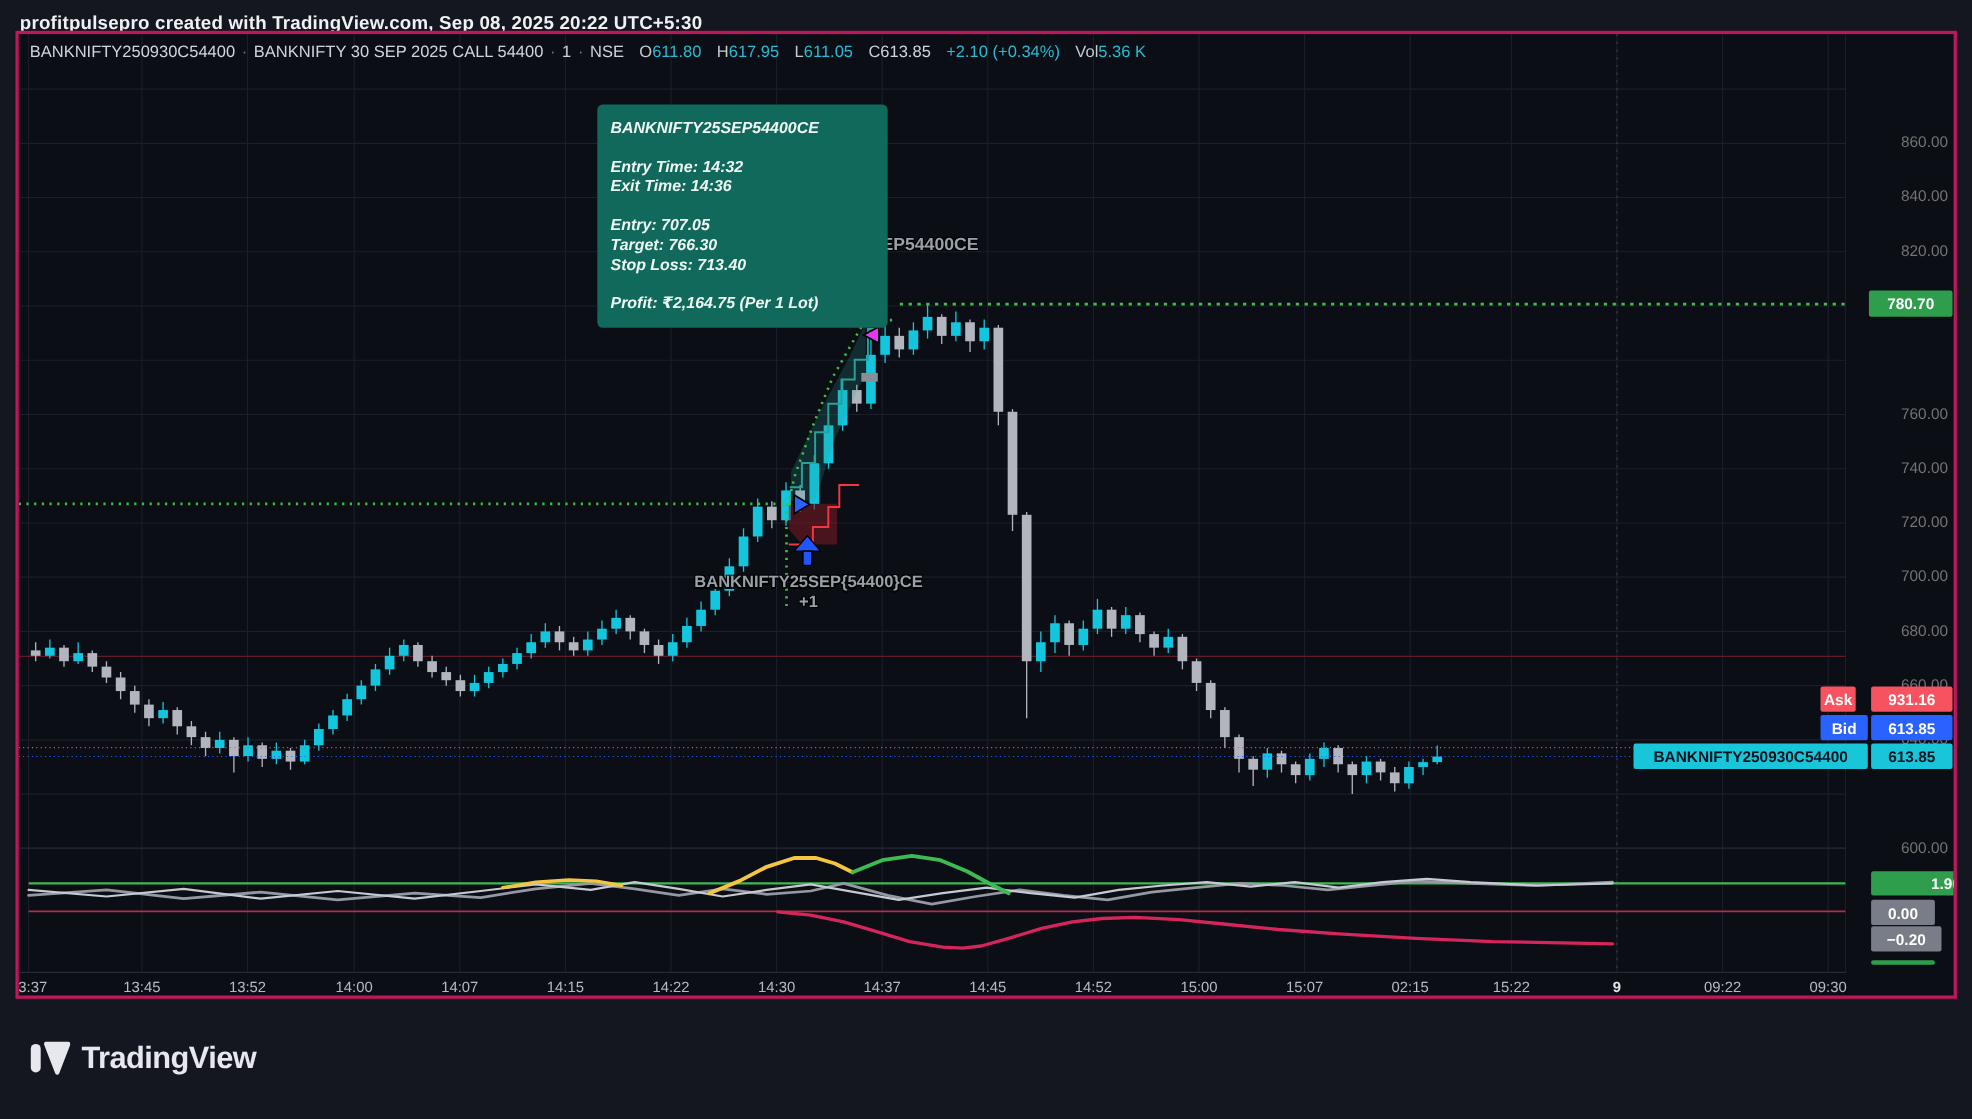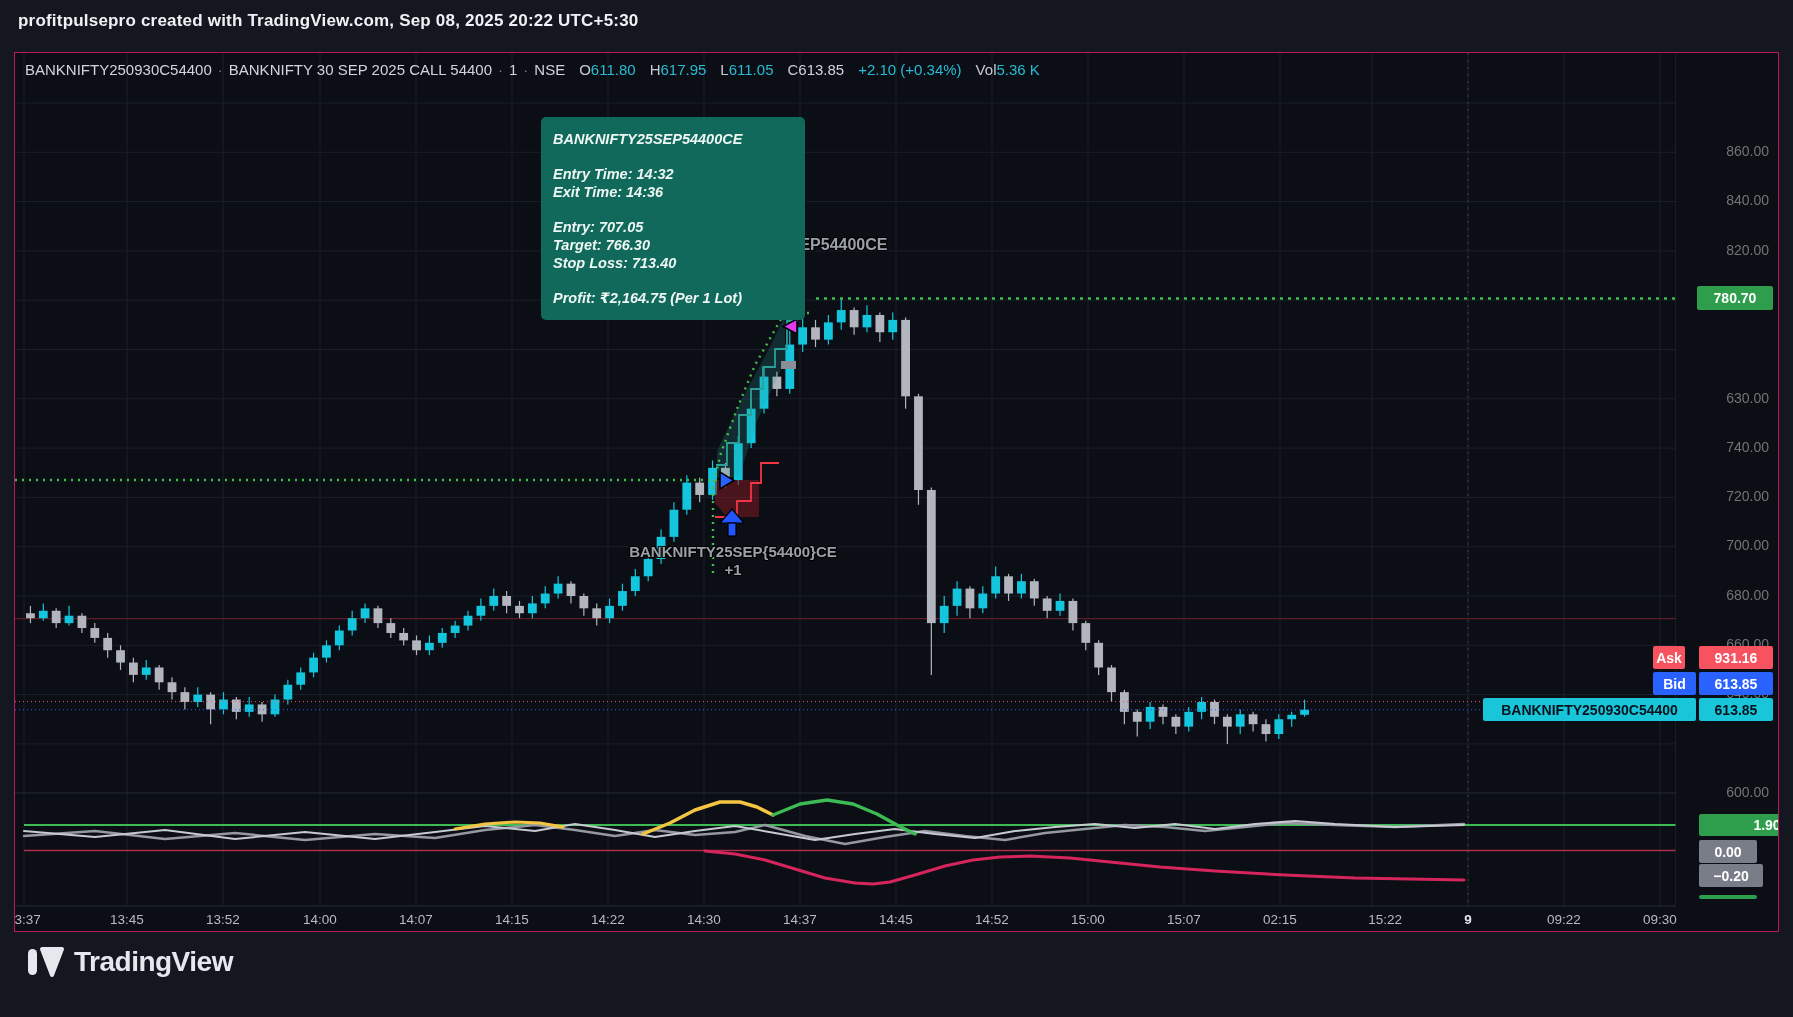--- a/index.html
+++ b/index.html
@@ -1,18 +1,18 @@
 <!DOCTYPE html>
 <html><head>
 <meta charset="utf-8">
 <style>
   html,body{margin:0;padding:0;background:#14171f;font-family:"Liberation Sans","DejaVu Sans",sans-serif;}
   .screen{position:relative;width:1793px;height:1017px;background:#14171f;overflow:hidden;}
   .attribution{position:absolute;left:18px;top:11px;font-size:17px;font-weight:700;color:#f0f1f5;letter-spacing:.2px;}
-  .frame{position:absolute;left:14px;top:52px;width:1765px;height:880px;background:#0b0e15;border:1px solid #be185d;box-sizing:border-box;overflow:hidden;}
+  .frame{position:absolute;left:14px;top:28px;width:1765px;height:880px;background:#0b0e15;border:3px solid #be185d;box-sizing:border-box;overflow:hidden;}
   .mainsvg{position:absolute;left:0;top:0;}
   .legend{position:absolute;left:10px;top:8px;font-size:15px;color:#d1d4dc;white-space:nowrap;z-index:5;}
   .legend .sep{color:#787b86;margin:0 6px;}
   .legend .val{color:#27bcd4;}
   .legend .cval{color:#d1d4dc;}
   .legend .lbl{color:#c7cad1;}
   .legend .grp{margin-left:14px;}
   .tooltip{position:absolute;left:526px;top:64px;width:240px;background:#10695a;border-radius:5px;padding:13px 12px;z-index:6;
            font-size:14.5px;font-weight:700;font-style:italic;color:#eef7f3;line-height:18px;white-space:nowrap;}
   .tooltip .sp{height:17px;}
@@ -320,21 +320,21 @@
     <div class="tlabel" style="left:738px;top:163px;width:60px;font-size:15px;">-1</div>
     <div class="tlabel" style="left:638px;top:183px;width:260px;font-size:16px;">BANKNIFTY25SEP54400CE</div>
     <div class="tlabel" style="left:588px;top:490px;width:260px;font-size:15px;">BANKNIFTY25SEP{54400}CE</div>
     <div class="tlabel" style="left:588px;top:508px;width:260px;font-size:15px;">+1</div>
 
     <div class="paxis" id="price-axis">
         <div class="ptick" style="top: 42px;">860.00</div>
         <div class="ptick" style="top: 91.3px;">840.00</div>
         <div class="ptick" style="top: 140.6px;">820.00</div>
         <div class="ptick" style="top: 189.9px;">800.00</div>
-        <div class="ptick" style="top: 288.5px;">630.00</div>
+        <div class="ptick" style="top: 288.5px;">760.00</div>
         <div class="ptick" style="top: 337.8px;">740.00</div>
         <div class="ptick" style="top: 387.1px;">720.00</div>
         <div class="ptick" style="top: 436.4px;">700.00</div>
         <div class="ptick" style="top: 485.7px;">680.00</div>
         <div class="ptick" style="top: 535px;">660.00</div>
         <div class="ptick" style="top: 584.3px;">640.00</div>
         <div class="ptick" style="top: 682.9px;">600.00</div>
       </div>
     <div class="taxis" id="time-axis">
         <div class="ttick" style="left: -21px;">13:37</div>
@@ -344,21 +344,21 @@
         <div class="ttick" style="left: 371px;">14:07</div>
         <div class="ttick" style="left: 467px;">14:15</div>
         <div class="ttick" style="left: 563px;">14:22</div>
         <div class="ttick" style="left: 659px;">14:30</div>
         <div class="ttick" style="left: 755px;">14:37</div>
         <div class="ttick" style="left: 851px;">14:45</div>
         <div class="ttick" style="left: 947px;">14:52</div>
         <div class="ttick" style="left: 1043px;">15:00</div>
         <div class="ttick" style="left: 1139px;">15:07</div>
         <div class="ttick" style="left: 1235px;">02:15</div>
-        <div class="ttick" style="left: 1327px; text-align: right;">15:22</div>
+        <div class="ttick" style="left: 1327px;">15:22</div>
         <div class="ttick b" style="left: 1423px;">9</div>
         <div class="ttick" style="left: 1519px;">09:22</div>
         <div class="ttick" style="left: 1615px;">09:30</div>
       </div>
   <div class="badge" style="left: 1682px; top: 233.474px; width: 76px; height: 24px; background: rgb(47, 158, 76);">780.70</div>
       <div class="badge" style="left: 1638px; top: 593px; width: 32px; height: 23px; background: rgb(247, 82, 95);">Ask</div>
       <div class="badge" style="left: 1684px; top: 593px; width: 74px; height: 23px; background: rgb(247, 82, 95);">931.16</div>
       <div class="badge" style="left: 1638px; top: 619px; width: 43px; height: 23px; background: rgb(41, 98, 255);">Bid</div>
       <div class="badge" style="left: 1684px; top: 619px; width: 74px; height: 23px; background: rgb(41, 98, 255);">613.85</div>
       <div class="badge" style="left: 1468px; top: 645px; width: 213px; height: 23px; background: rgb(24, 197, 217); color: rgb(6, 18, 29);">BANKNIFTY250930C54400</div>

